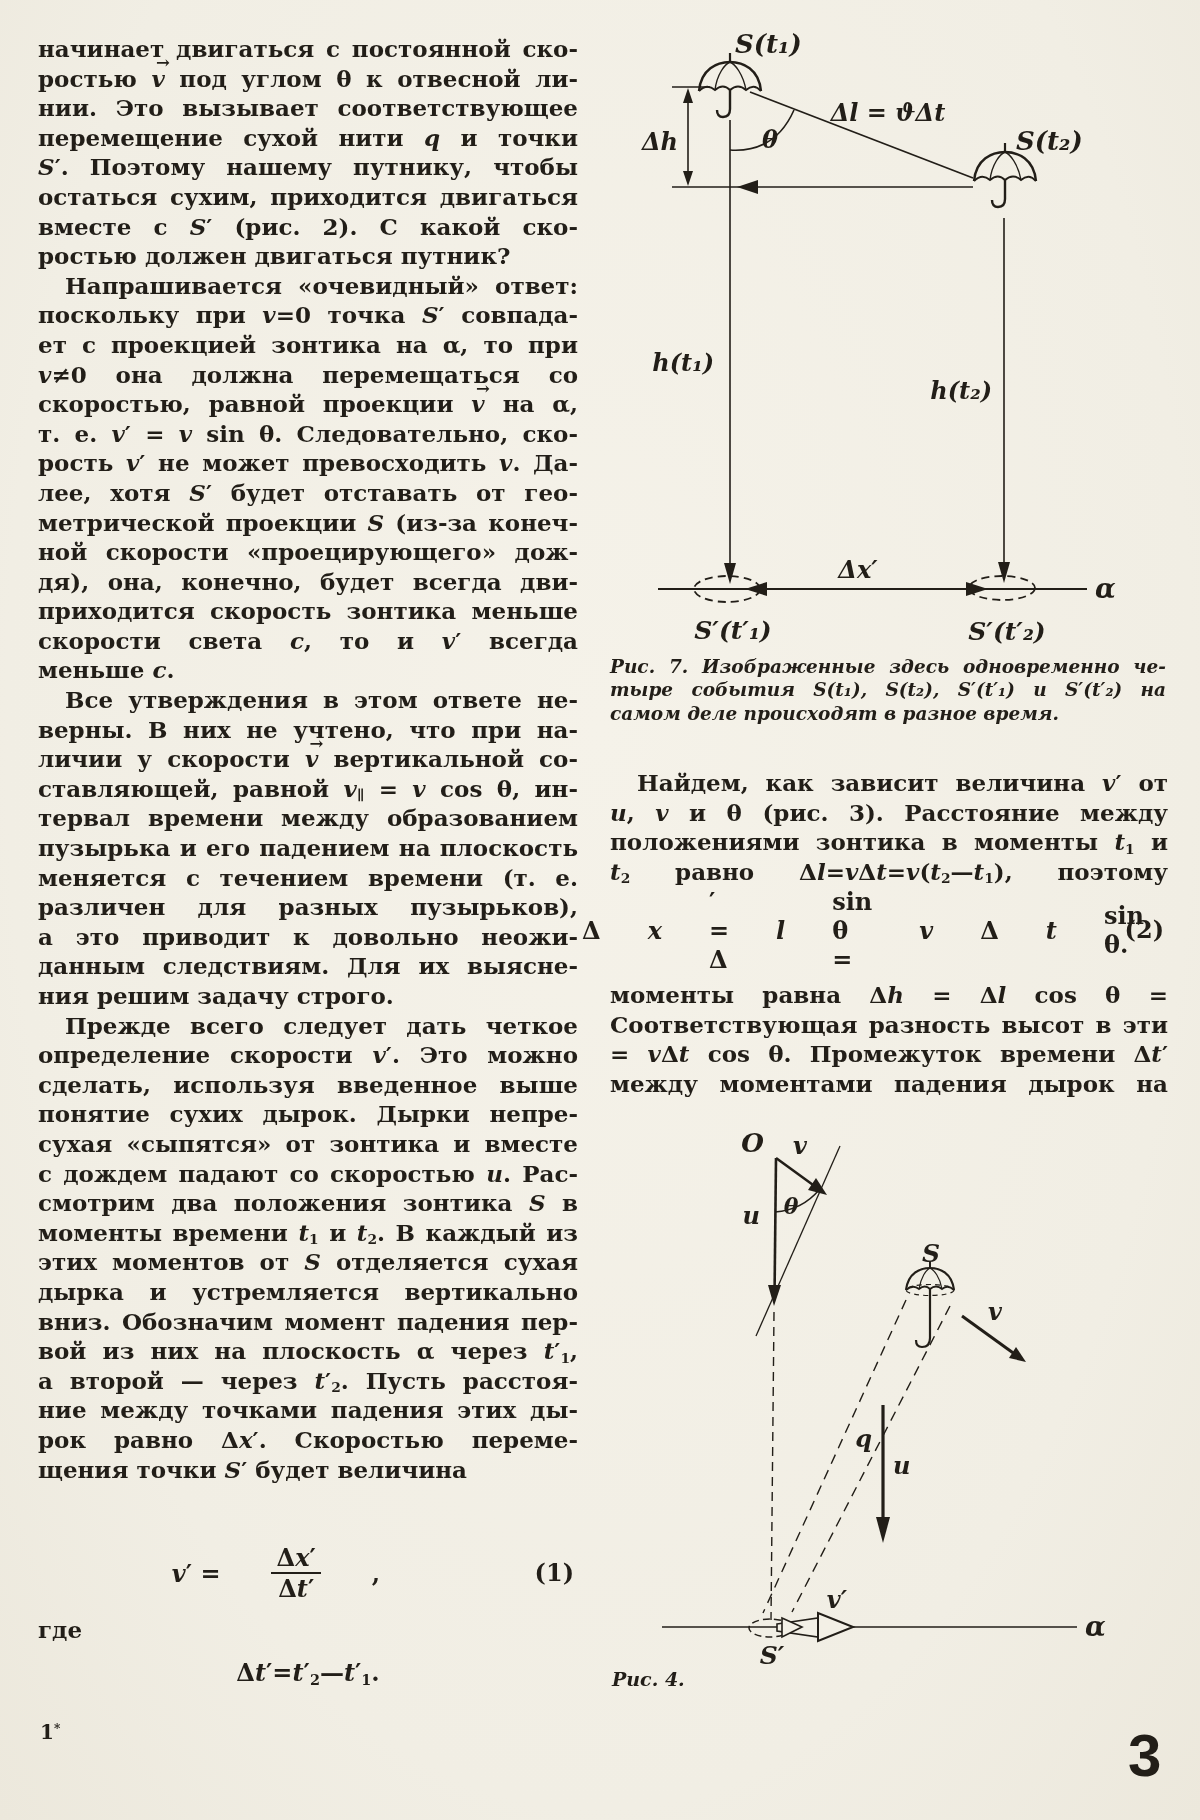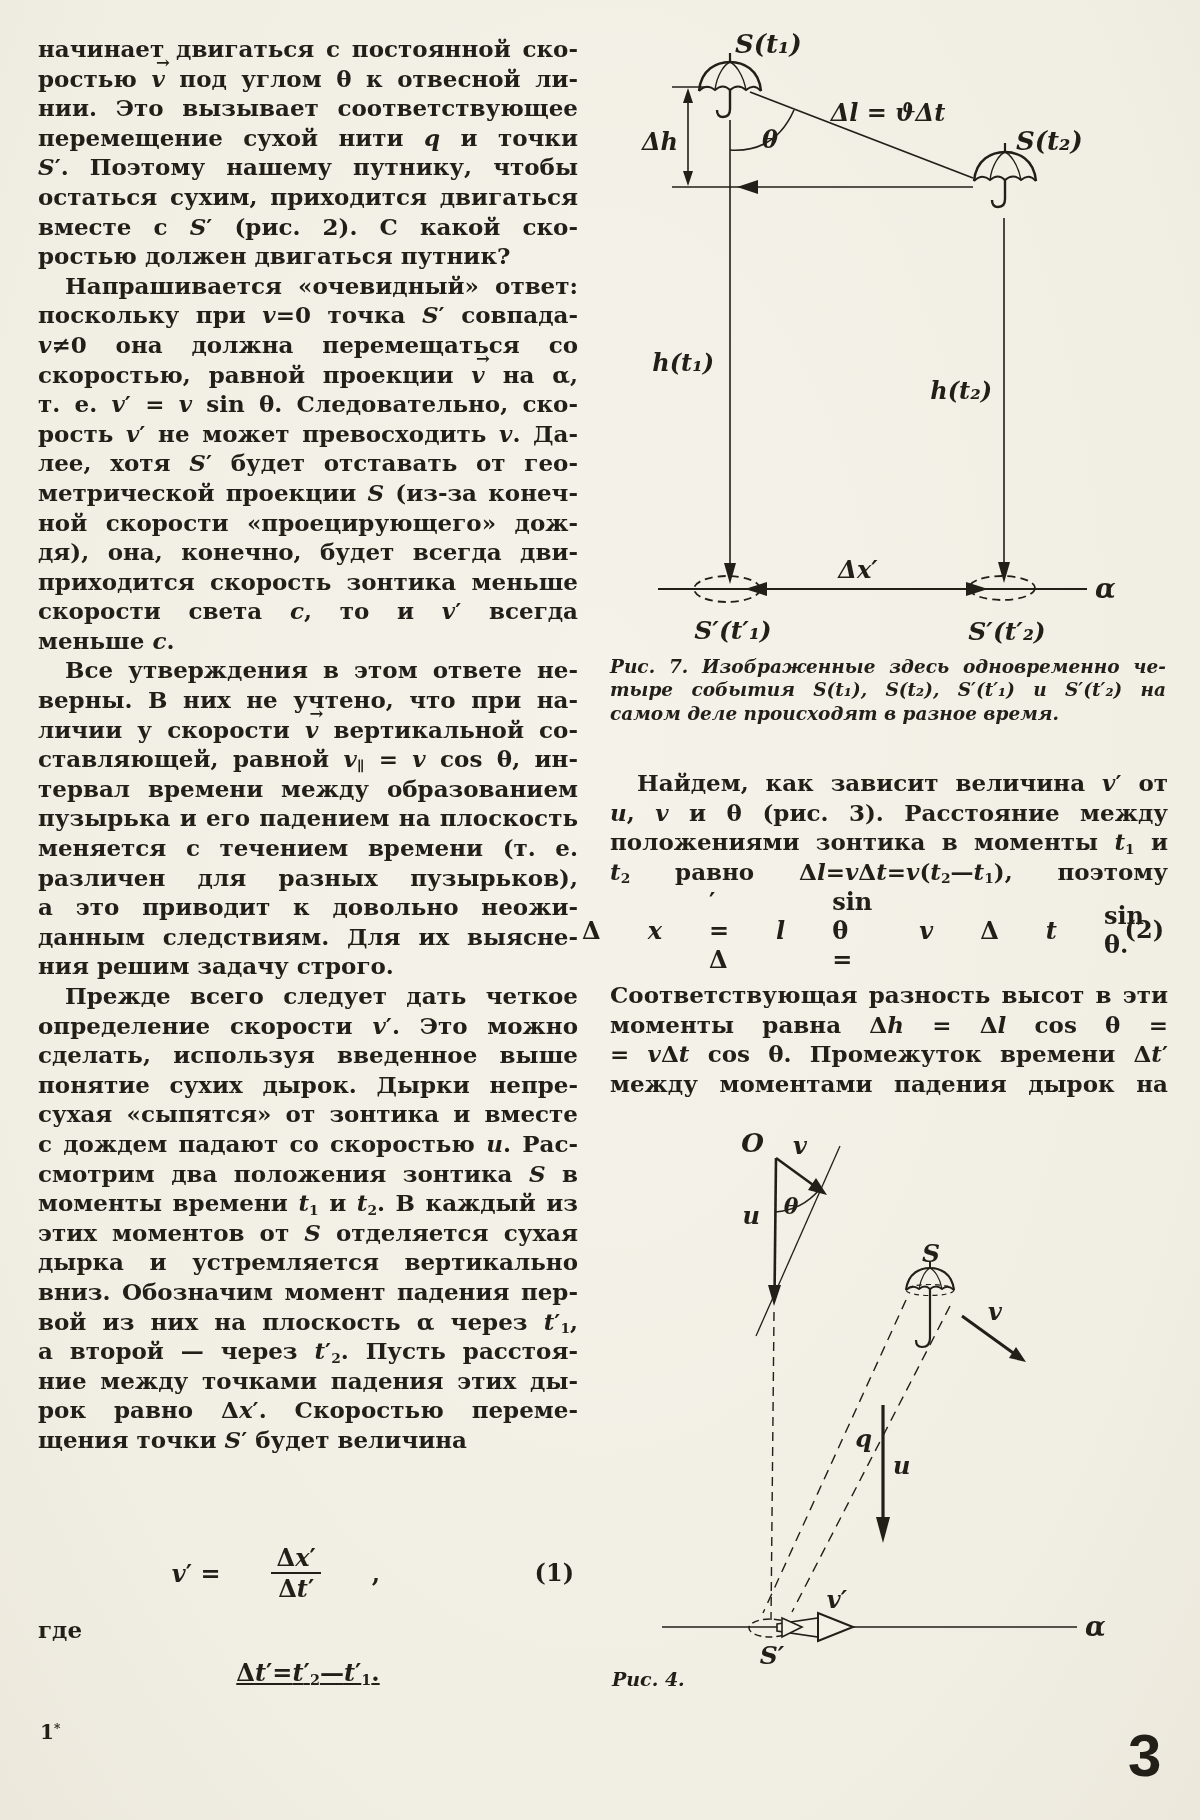--- a/index.html
+++ b/index.html
@@ -52,20 +52,21 @@
       <div class="line">начинает двигаться с постоянной ско-</div>
       <div class="line">ростью <span class="vec"><i>v</i></span> под углом θ к отвесной ли-</div>
       <div class="line">нии. Это вызывает соответствующее</div>
       <div class="line">перемещение сухой нити <i>q</i> и точки</div>
       <div class="line"><i>S</i>′. Поэтому нашему путнику, чтобы</div>
       <div class="line">остаться сухим, приходится двигаться</div>
       <div class="line">вместе с <i>S</i>′ (рис. 2). С какой ско-</div>
       <div class="line end">ростью должен двигаться путник?</div>
       <div class="line ind">Напрашивается «очевидный» ответ:</div>
       <div class="line">поскольку при <i>v</i>=0 точка <i>S</i>′ совпада-</div>
+      <div class="line">ет с проекцией зонтика на α, то при</div>
       <div class="line"><i>v</i>≠0 она должна перемещаться со</div>
       <div class="line">скоростью, равной проекции <span class="vec"><i>v</i></span> на α,</div>
       <div class="line">т. е. <i>v</i>′ = <i>v</i> sin θ. Следовательно, ско-</div>
       <div class="line">рость <i>v</i>′ не может превосходить <i>v</i>. Да-</div>
       <div class="line">лее, хотя <i>S</i>′ будет отставать от гео-</div>
       <div class="line">метрической проекции <i>S</i> (из-за конеч-</div>
       <div class="line">ной скорости «проецирующего» дож-</div>
       <div class="line">дя), она, конечно, будет всегда дви-</div>
       <div class="line">приходится скорость зонтика меньше</div>
       <div class="line">скорости света <i>c</i>, то и <i>v</i>′ всегда</div>
@@ -104,21 +105,21 @@
       <span><i>v</i>′ =</span>
       <span class="frac">
         <span class="num">Δ<i>x</i>′</span>
         <span class="den">Δ<i>t</i>′</span>
       </span>
       <span>,</span>
     </div>
     <span class="ftag">(1)</span>
   </div>
   <div class="formula" style="left:38px;top:1616px;font-size:23px;">где</div>
-  <div class="formula centered" style="left:38px;top:1658px;width:540px;text-decoration:underline;">Δ<i>t</i>′=<i>t</i>′<sub>2</sub>—<i>t</i>′<sub>1</sub>.</div>
+  <div class="formula centered" style="left:38px;top:1658px;width:540px;">Δ<i>t</i>′=<i>t</i>′<sub>2</sub>—<i>t</i>′<sub>1</sub>.</div>
 
   <div class="foot" style="left:40px;top:1720px;">1<sup>*</sup></div>
   <div class="pageno" style="left:1128px;top:1726px;">3</div>
 
   <svg style="left:600px;top:24px;width:580px;height:626px;" viewBox="600 24 580 626">
     <g stroke="#221e18" fill="none" stroke-width="1.6">
 
       <g transform="translate(730,62)">
         <path d="M0,-9 L0,1" stroke-width="2.2"></path>
         <path d="M-31,29 C-29,7 -13,0 0,0 C13,0 29,7 31,29" stroke-width="2.4"></path>
@@ -179,22 +180,22 @@
       <div class="line">положениями зонтика в моменты <i>t</i><sub>1</sub> и</div>
       <div class="line"><i>t</i><sub>2</sub> равно Δ<i>l</i>=<i>v</i>Δ<i>t</i>=<i>v</i>(<i>t</i><sub>2</sub>—<i>t</i><sub>1</sub>), поэтому</div>
     </div>
 
   <div class="formula" style="left:610px;top:908px;width:558px;height:44px;">
     <div class="f-row" style="transform:translateX(-26px);">Δ<i>x</i>′ = Δ<i>l</i> sin θ = <i>v</i> Δ<i>t</i> sin θ.</div>
     <span class="ftag">(2)</span>
   </div>
 
   <div class="col" style="left:610px;top:980px;width:558px;">
+      <div class="line">моменты равна Δ<i>h</i> = Δ<i>l</i> cos θ =</div>
       <div class="line">Соответствующая разность высот в эти</div>
-      <div class="line">моменты равна Δ<i>h</i> = Δ<i>l</i> cos θ =</div>
       <div class="line">= <i>v</i>Δ<i>t</i> cos θ. Промежуток времени Δ<i>t</i>′</div>
       <div class="line">между моментами падения дырок на</div>
     </div>
 
   <svg style="left:600px;top:1118px;width:568px;height:570px;" viewBox="600 1118 568 570">
     <g stroke="#221e18" fill="none">
 
       <path d="M776,1158 L774.5,1298" stroke-width="2.6"></path>
       <path d="M776,1158 L820,1190" stroke-width="2.6"></path>
       <path d="M840,1146 L756,1336" stroke-width="1.3"></path>

